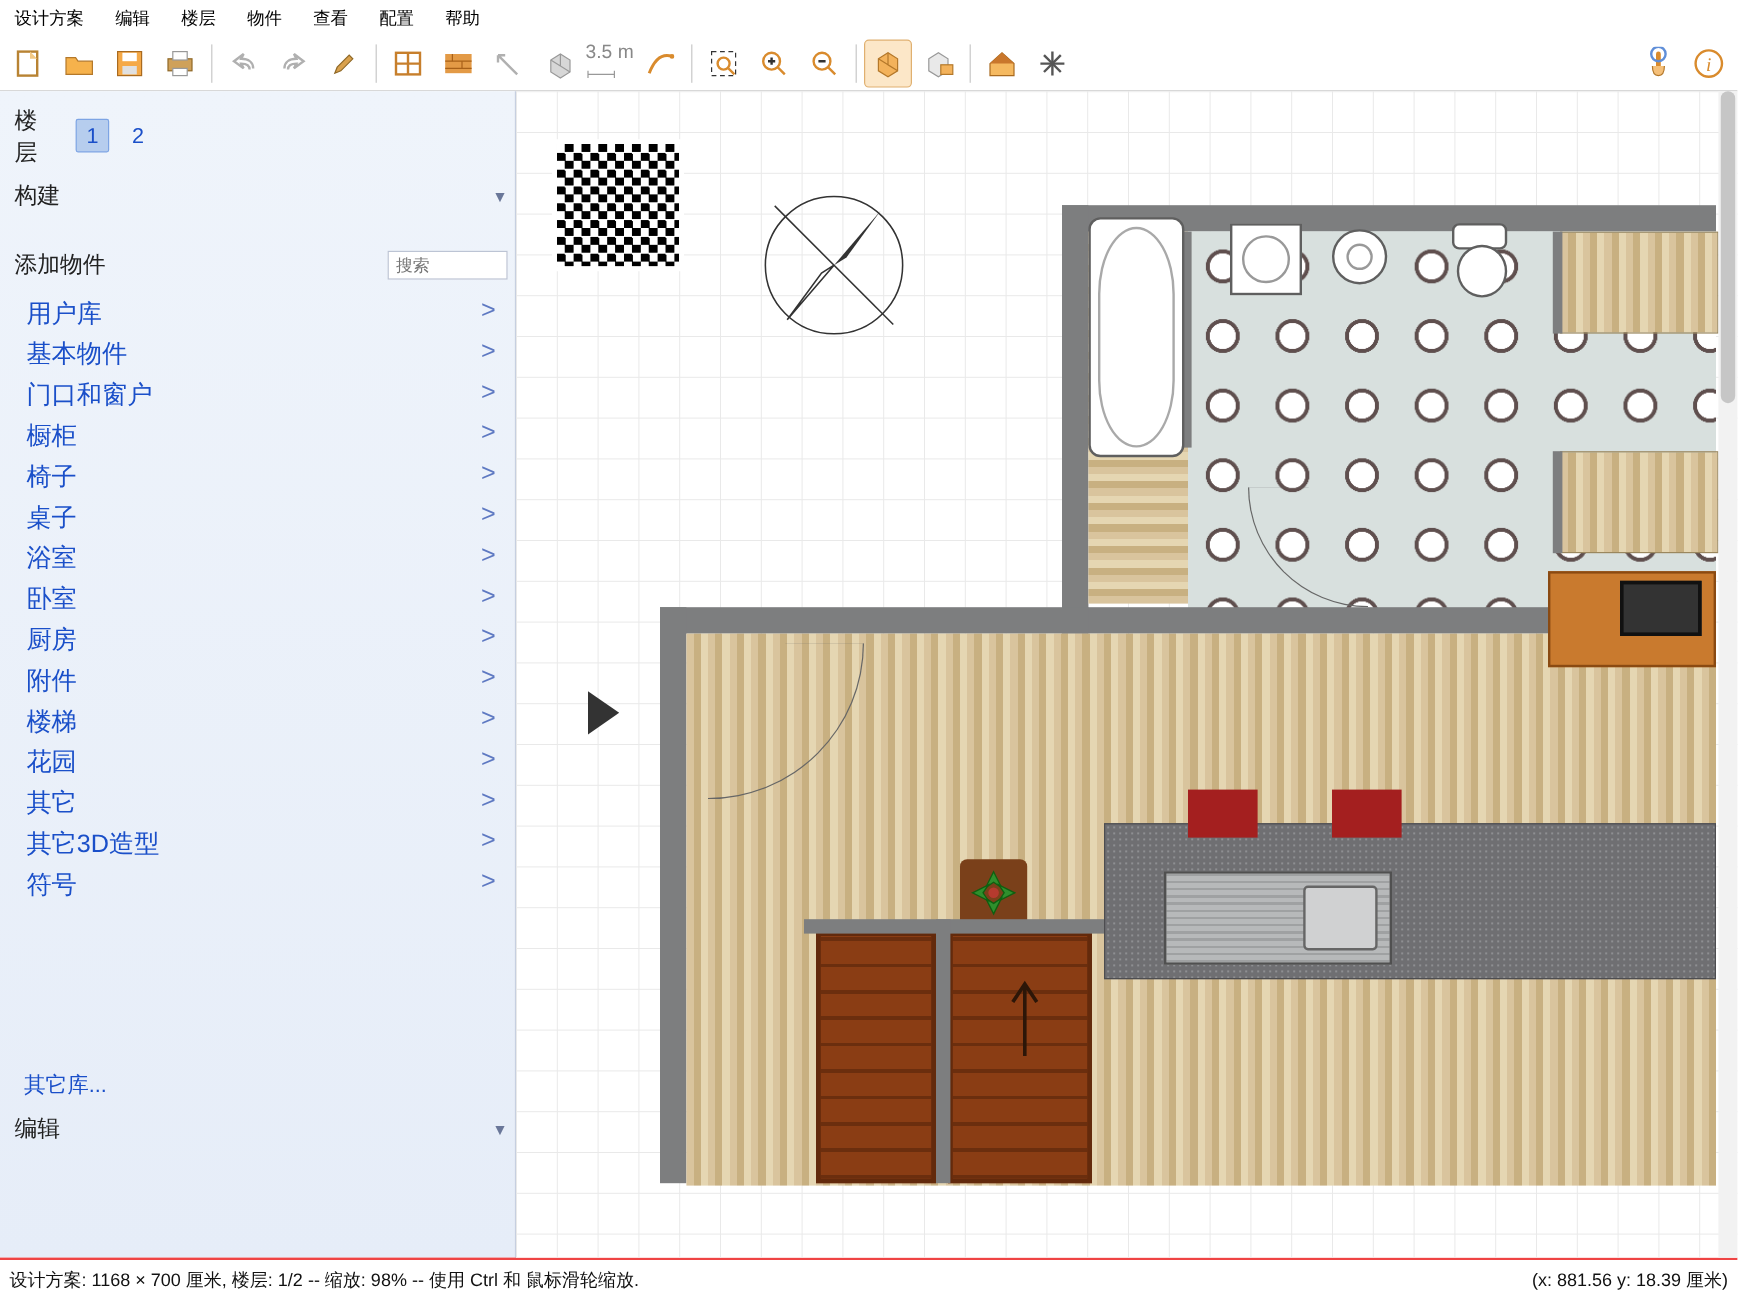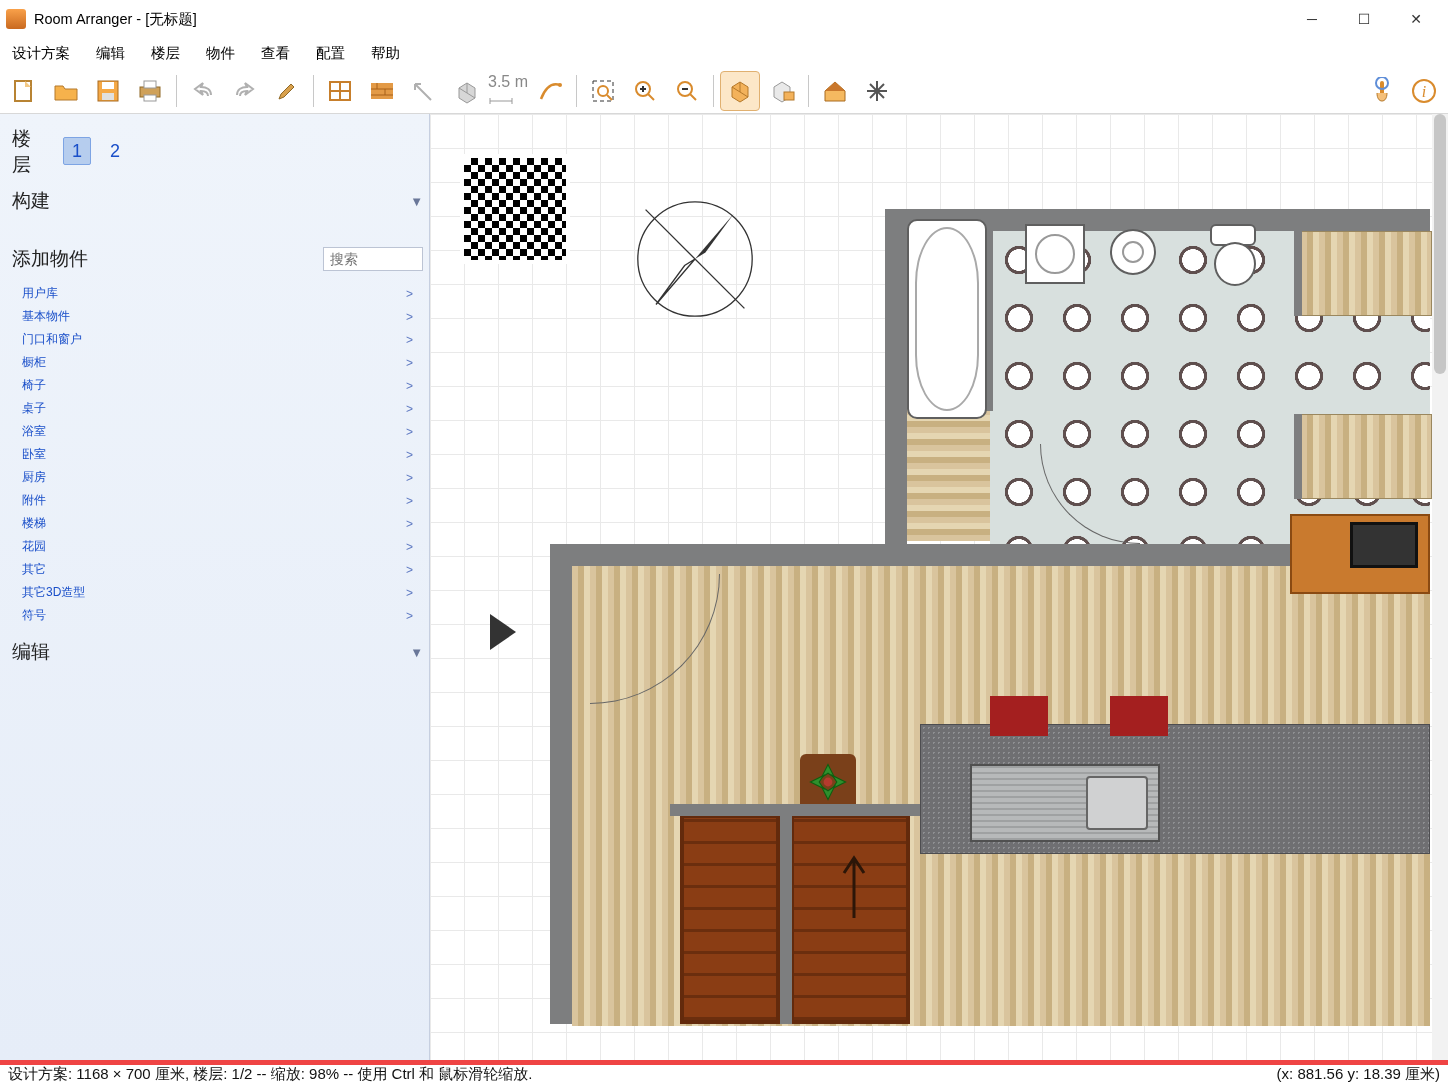--- a/index.html
+++ b/index.html
@@ -25,21 +25,21 @@
   .sec-head .chev{ margin-left:auto; color:#6a7799; font-size:13px;}
   .floors{ display:flex; align-items:center; gap:10px;}
   .floornum{ width:28px; height:28px; display:flex; align-items:center; justify-content:center; color:#1a4fc9; font-size:18px; border-radius:2px;}
   .floornum.sel{ background:#b6cdee; border:1px solid #7da4e4;}
   .buildlist{ background:transparent; border-radius:12px; margin:4px 0 8px 0; padding:8px 10px;}
   .buildlist div{ color:#1a4fc9; font-size:18px; padding:3px 0;}
   .addobj-row{ display:flex; align-items:center; gap:19px;}
   .search{ margin-left:auto; width:100px;}
   .search input{ width:100%; height:24px; border:1px solid #bcc4d4; padding:0 6px; font-size:14px; background:#fff;}
   .catlist{ margin-top:4px; border-radius:12px; padding:6px 10px 6px 10px;}
-  .catlist .cat{ display:flex; align-items:center; color:#1a4fc9; font-size:12px; padding:3px 0;}
+  .catlist .cat{ display:flex; color:#1a4fc9; font-size:21px; padding:3px 0;}
   .catlist .cat .gt{ margin-left:auto; color:#5e79c2;}
   .otherlib{ color:#1a4fc9; font-size:18px; padding:6px 4px 6px 8px; margin-top:auto; border-radius:10px;}
   .editsec{ margin-top:6px;}
   .editempty{ height:80px; border-radius:14px; margin-top:4px;}
   
   .canvaswrap{ flex:1; position:relative; background:#fff;}
   .grid{ position:absolute; inset:0;
     background-image:linear-gradient(#e9e9e9 1px,transparent 1px),linear-gradient(90deg,#e9e9e9 1px,transparent 1px);
     background-size:34px 34px;}
   .vscroll{ position:absolute; right:0; top:0; bottom:0; width:16px; background:#f2f2f2;}
@@ -72,39 +72,30 @@
   .stairs{ position:absolute; background:#8a3d14;
       background-image:repeating-linear-gradient(0deg,#6b2e0e 0 3px,transparent 3px 22px);
       border:4px solid #632a0c;}
   .plantpot{ position:absolute; width:56px;height:56px; background:#7a401a; border-radius:6px; display:flex;align-items:center;justify-content:center;}
   .plantpot svg{width:44px;height:44px;}
   .ksink{ position:absolute; border:2px solid #505050; background:#b7b9ba;
          background-image:repeating-linear-gradient(0deg,#9fa1a2 0 2px,transparent 2px 6px);}
   .ksink::after{content:"";position:absolute;right:10px;top:10px;bottom:10px;width:58px;border:2px solid #666;background:#d0d1d2;border-radius:4px;}
   .desk{ position:absolute; background:#c97a2e; border:2px solid #8a4a12;}
   .playhead{ position:absolute; left:60px; top:500px; width:0;height:0; border-top:18px solid transparent; border-bottom:18px solid transparent; border-left:26px solid #333;}
-  .statusbar{ height:24px; border-top:5px solid #ef4444; display:flex; align-items:center; padding:0 8px; font-size:15px; color:#111;}
+  .statusbar{ height:36px; border-top:2px solid #ef4444; display:flex; align-items:center; padding:0 8px; font-size:15px; color:#111;}
   .statusbar .right{ margin-left:auto;}
   
   .scale{ transform-origin:0 0; }
 </style>
 </head>
 <body>
 
 <div class="window scale">
 
-  <div class="titlebar">
-    <div class="icon"></div>
-    <div class="title">Room Arranger - [无标题]</div>
-    <div class="winbtns">
-      <div class="winbtn">─</div>
-      <div class="winbtn">☐</div>
-      <div class="winbtn">✕</div>
-    </div>
-  </div>
 
   <div class="menubar">
     <span>设计方案</span>
     <span>编辑</span>
     <span>楼层</span>
     <span>物件</span>
     <span>查看</span>
     <span>配置</span>
     <span>帮助</span>
   </div>
@@ -342,20 +333,21 @@
         <div class="cat">
             <span>其它3D造型</span>
             <span class="gt">&gt;</span>
           </div>
         <div class="cat">
             <span>符号</span>
             <span class="gt">&gt;</span>
           </div>
       </div>
 
+      <div class="otherlib">其它库...</div>
 
       <div class="sec-head editsec">
         <span>编辑</span>
         <span class="chev">▼</span>
       </div>
       <div class="editempty"></div>
     </div>
 
     <div class="canvaswrap">
       <div class="grid"></div>

